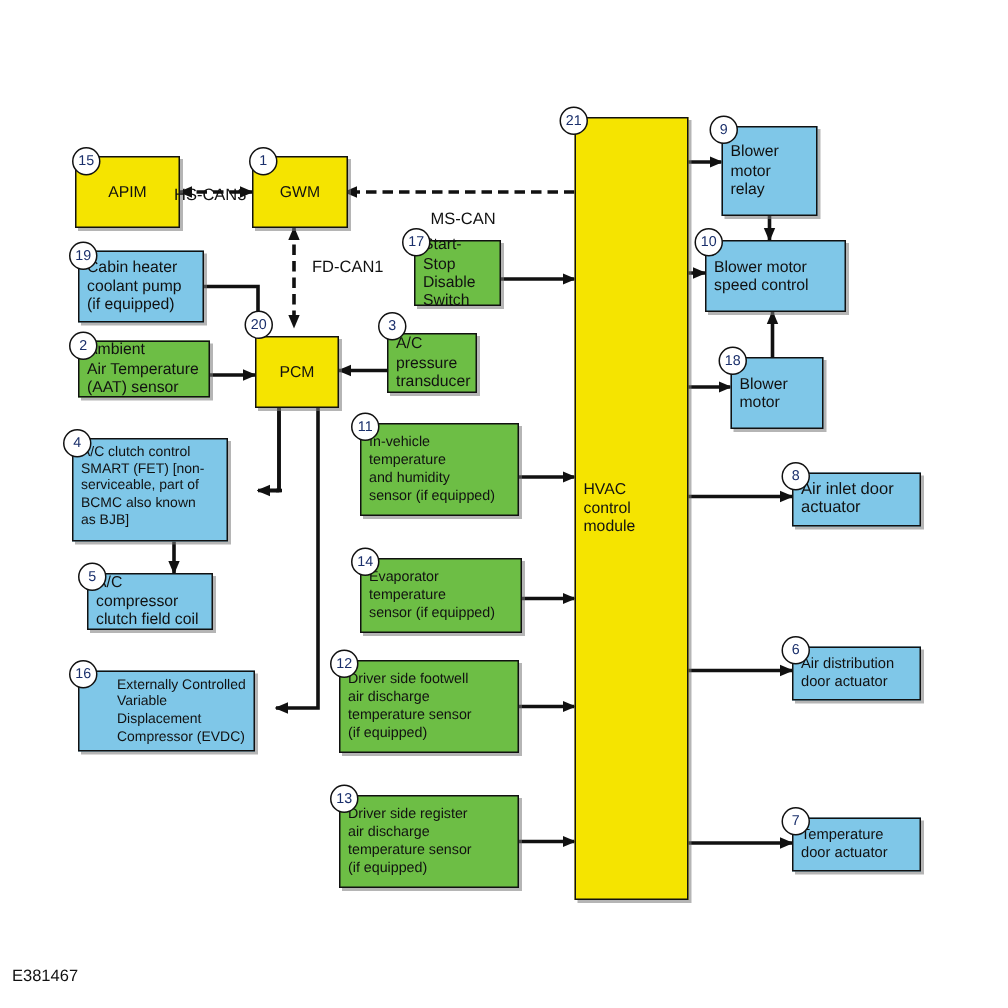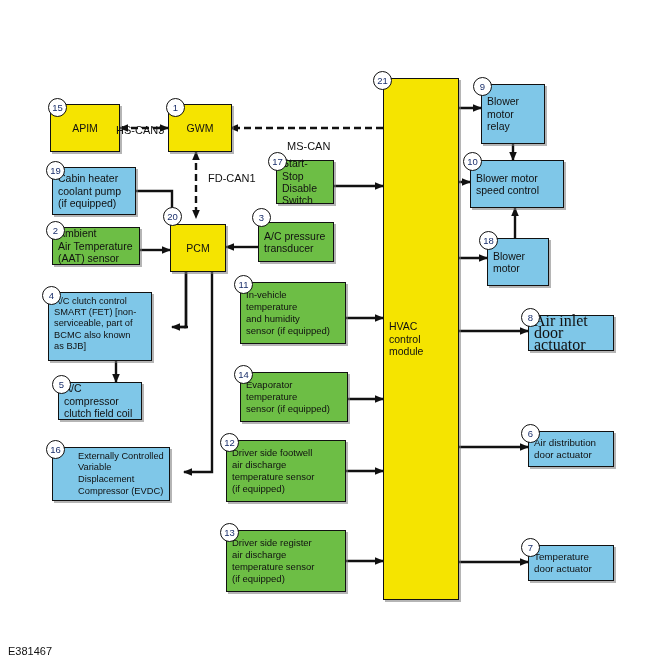--- a/index.html
+++ b/index.html
@@ -140,21 +140,21 @@
 Air Temperature
 (AAT) sensor</span>
   </div>
   <div class="callout" style="left:46px;top:221px;">2</div>
 
   <div class="node yellow ctr" style="left:170px;top:224px;width:56px;height:48px;">
     <span class="txt">PCM</span>
   </div>
   <div class="callout" style="left:163px;top:207px;">20</div>
 
-  <div class="node green" style="left:258px;top:222px;width:76px;height:40px;">
+  <div class="node green" style="left:258px;top:222px;width:60px;height:40px;">
     <span class="txt">A/C pressure
 transducer</span>
   </div>
   <div class="callout" style="left:252px;top:208px;">3</div>
 
   <div class="node green" style="left:276px;top:160px;width:58px;height:44px;">
     <span class="txt">Start-Stop
 Disable
 Switch</span>
   </div>
@@ -207,21 +207,21 @@
 
   <div class="node green" style="left:226px;top:530px;width:120px;height:62px;">
     <span class="txt" style="font-size:9.5px;line-height:11.8px;">Driver side register
 air discharge
 temperature sensor
 (if equipped)</span>
   </div>
   <div class="callout" style="left:220px;top:523px;">13</div>
 
   <div class="node blue" style="left:528px;top:315px;width:86px;height:36px;">
-    <span class="txt" style="font-size:16px;line-height:11.8px;font-family:Liberation Serif, serif;">Air inlet door
+    <span class="txt" style="font-size:11px;line-height:11.8px;">Air inlet door
 actuator</span>
   </div>
   <div class="callout" style="left:521px;top:308px;">8</div>
 
   <div class="node blue" style="left:528px;top:431px;width:86px;height:36px;">
     <span class="txt" style="font-size:9.8px;line-height:11.8px;">Air distribution
 door actuator</span>
   </div>
   <div class="callout" style="left:521px;top:424px;">6</div>
 

